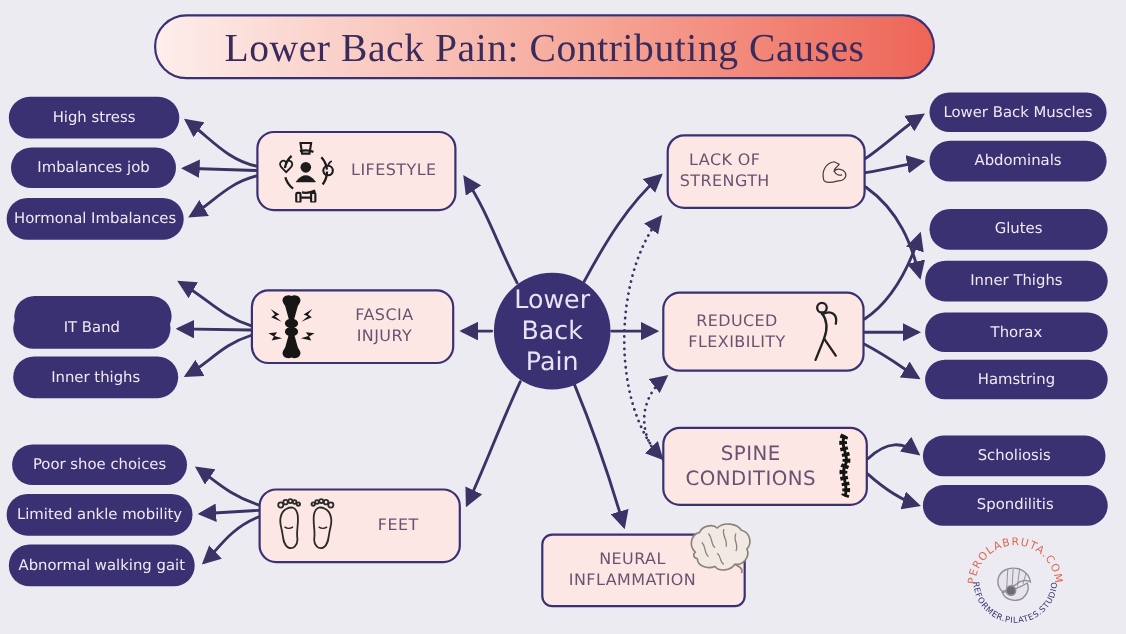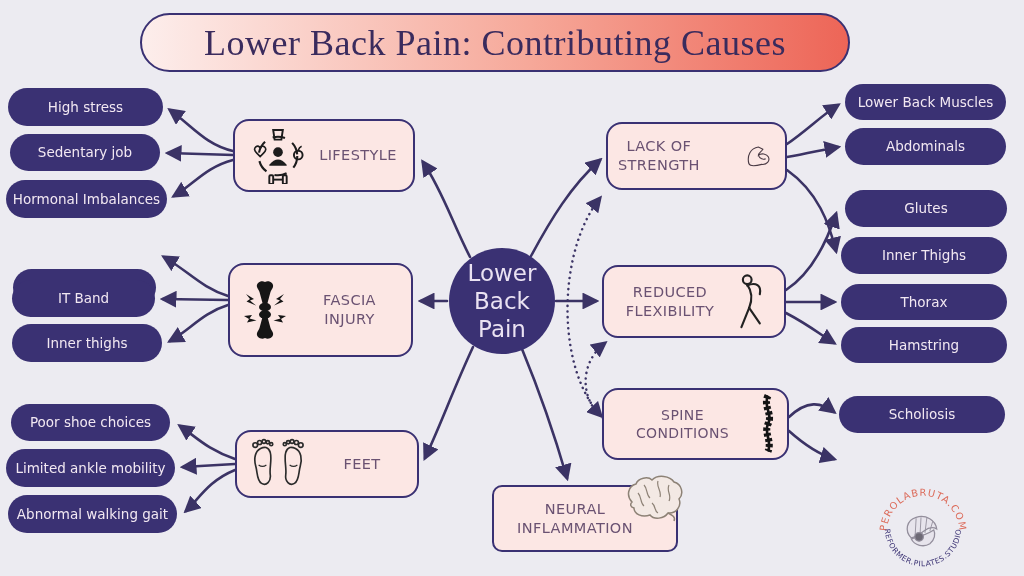--- a/index.html
+++ b/index.html
@@ -50,26 +50,26 @@
   .p-abd{left:845px;top:128px;width:161px;height:37px;}
   .p-glu{left:845px;top:190px;width:162px;height:37px;}
   .p-inthR{left:841px;top:237px;width:166px;height:37px;}
   .p-thx{left:841px;top:284px;width:166px;height:36px;}
   .p-ham{left:841px;top:327px;width:166px;height:36px;}
   .p-scho{left:839px;top:396px;width:166px;height:37px;}
   .p-spon{left:839px;top:441px;width:168px;height:37px;}
 
   
   .b-lifestyle{left:233px;top:119px;width:182px;height:73px;padding-left:16px;}
-  .b-fascia{left:228px;top:263px;width:185px;height:94px;}
-  .b-feet{left:235px;top:430px;width:184px;height:68px;}
+  .b-fascia{left:228px;top:263px;width:185px;height:68px;}
+  .b-feet{left:235px;top:444px;width:184px;height:68px;}
   .b-strength{left:606px;top:122px;width:181px;height:68px;gap:45px;}
   .b-flex{left:602px;top:265px;width:184px;height:73px;}
   .b-spine{left:602px;top:388px;width:187px;height:72px;font-size:14px;}
-  .b-spine .cause-label{font-size:14px;}
+  .b-spine .cause-label{font-size:18px;}
   .b-neural{left:492px;top:485px;width:186px;height:67px;border-radius:10px;}
   .b-neural .cause-label{padding-right:20px;}
   .brain-wrap{position:absolute;right:-10px;top:-14px;}
 
   .logo{position:absolute;left:876px;top:483px;width:94px;height:94px;z-index:3;}
 </style>
 </head>
 <body>
 
 <div id="stage">
@@ -120,36 +120,37 @@
 
   <div class="title">Lower Back Pain: Contributing Causes</div>
 
   <div class="center-node">
     <span>Lower</span>
     <span>Back</span>
     <span>Pain</span>
   </div>
 
   <div class="pill p-high">High stress</div>
-  <div class="pill p-sed">Sedentary job</div>
+  <div class="pill p-sed">Imbalances job</div>
   <div class="pill p-horm">Hormonal Imbalances</div>
   <div class="pill p-upback">Upper back</div>
   <div class="pill p-itband">IT Band</div>
   <div class="pill p-inthL">Inner thighs</div>
   <div class="pill p-shoe">Poor shoe choices</div>
   <div class="pill p-ankle">Limited ankle mobility</div>
   <div class="pill p-gait">Abnormal walking gait</div>
 
   <div class="pill p-lbm">Lower Back Muscles</div>
   <div class="pill p-glu">Glutes</div>
   <div class="pill p-abd">Abdominals</div>
   <div class="pill p-inthR">Inner Thighs</div>
   <div class="pill p-thx">Thorax</div>
   <div class="pill p-scho">Scholiosis</div>
   <div class="pill p-ham">Hamstring</div>
+  <div class="pill p-spon">Spondilitis</div>
 
   <div class="cause-box b-lifestyle">
     <svg width="54" height="56" viewBox="0 0 56 58">
       <circle cx="28" cy="29" r="20" fill="none" stroke="#1c1c1c" stroke-width="2.2" stroke-dasharray="13 9"></circle>
       <circle cx="28" cy="25" r="5" fill="#1c1c1c"></circle>
       <path d="M19 38 q9 -11 18 0 l0 1 h-18 z" fill="#1c1c1c"></path>
       <path d="M23 2 h10 l-1.5 10 h-7 z" fill="none" stroke="#1c1c1c" stroke-width="2"></path>
       <path d="M6 26 q-4 -4 -1 -6.5 q2.5 -2 4.5 1 q2 -3 4.5 -1 q3 2.5 -1 6.5 l-3.5 3.5 z" fill="none" stroke="#1c1c1c" stroke-width="1.7"></path>
       <circle cx="49" cy="28" r="4.5" fill="none" stroke="#1c1c1c" stroke-width="2"></circle>
       <path d="M49 23 q1 -3 3.5 -4" fill="none" stroke="#1c1c1c" stroke-width="1.7"></path>

